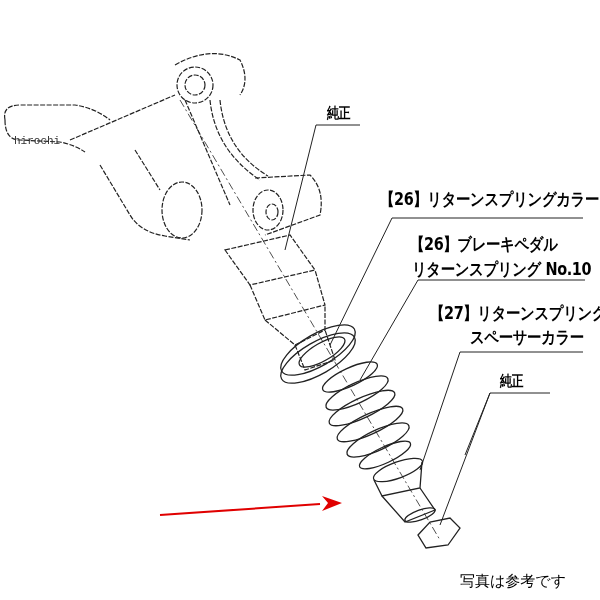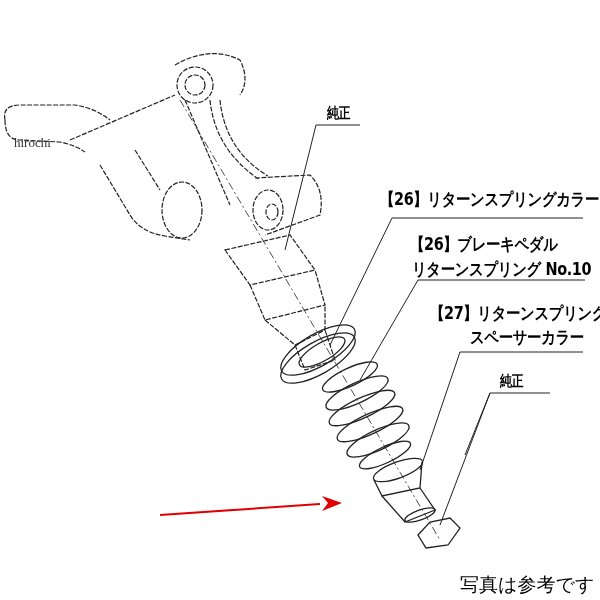--- a/index.html
+++ b/index.html
@@ -1,22 +1,22 @@
 <!DOCTYPE html>
 <html><head>
 <meta charset="utf-8">
 <style>
   html,body{margin:0;padding:0;background:#ffffff;}
   #canvas{position:relative;width:600px;height:600px;overflow:hidden;background:#fff;font-family:"DejaVu Sans",sans-serif;}
   svg.drawing{position:absolute;left:0;top:0;}
   .lbl{position:absolute;color:#000;white-space:nowrap;font-family:"DejaVu Sans",sans-serif;letter-spacing:-0.5px;}
   .lbl.big{font-size:17px;font-weight:bold;transform:scaleX(0.85);transform-origin:left top;}
   .lbl.small{font-size:15px;font-weight:bold;transform:scaleX(0.8);transform-origin:left top;}
-  .wm{position:absolute;font-size:13px;color:#333;font-family:Liberation Serif, serif;}
-  .note{position:absolute;font-size:19px;color:#000;font-family:Liberation Serif, serif;}
+  .wm{position:absolute;font-size:11px;color:#333;font-family:Liberation Mono, monospace;}
+  .note{position:absolute;font-size:15px;color:#000;font-family:Liberation Serif, serif;}
 </style>
 </head>
 <body>
 
 <div id="canvas">
 
   <svg class="drawing" width="600" height="600" viewBox="0 0 600 600">
     <g fill="none" stroke="#222" stroke-width="1.2" stroke-dasharray="5 1.5">
 
       <path d="M5 120 Q2 105 20 105 L75 105 Q95 108 110 120"></path>

